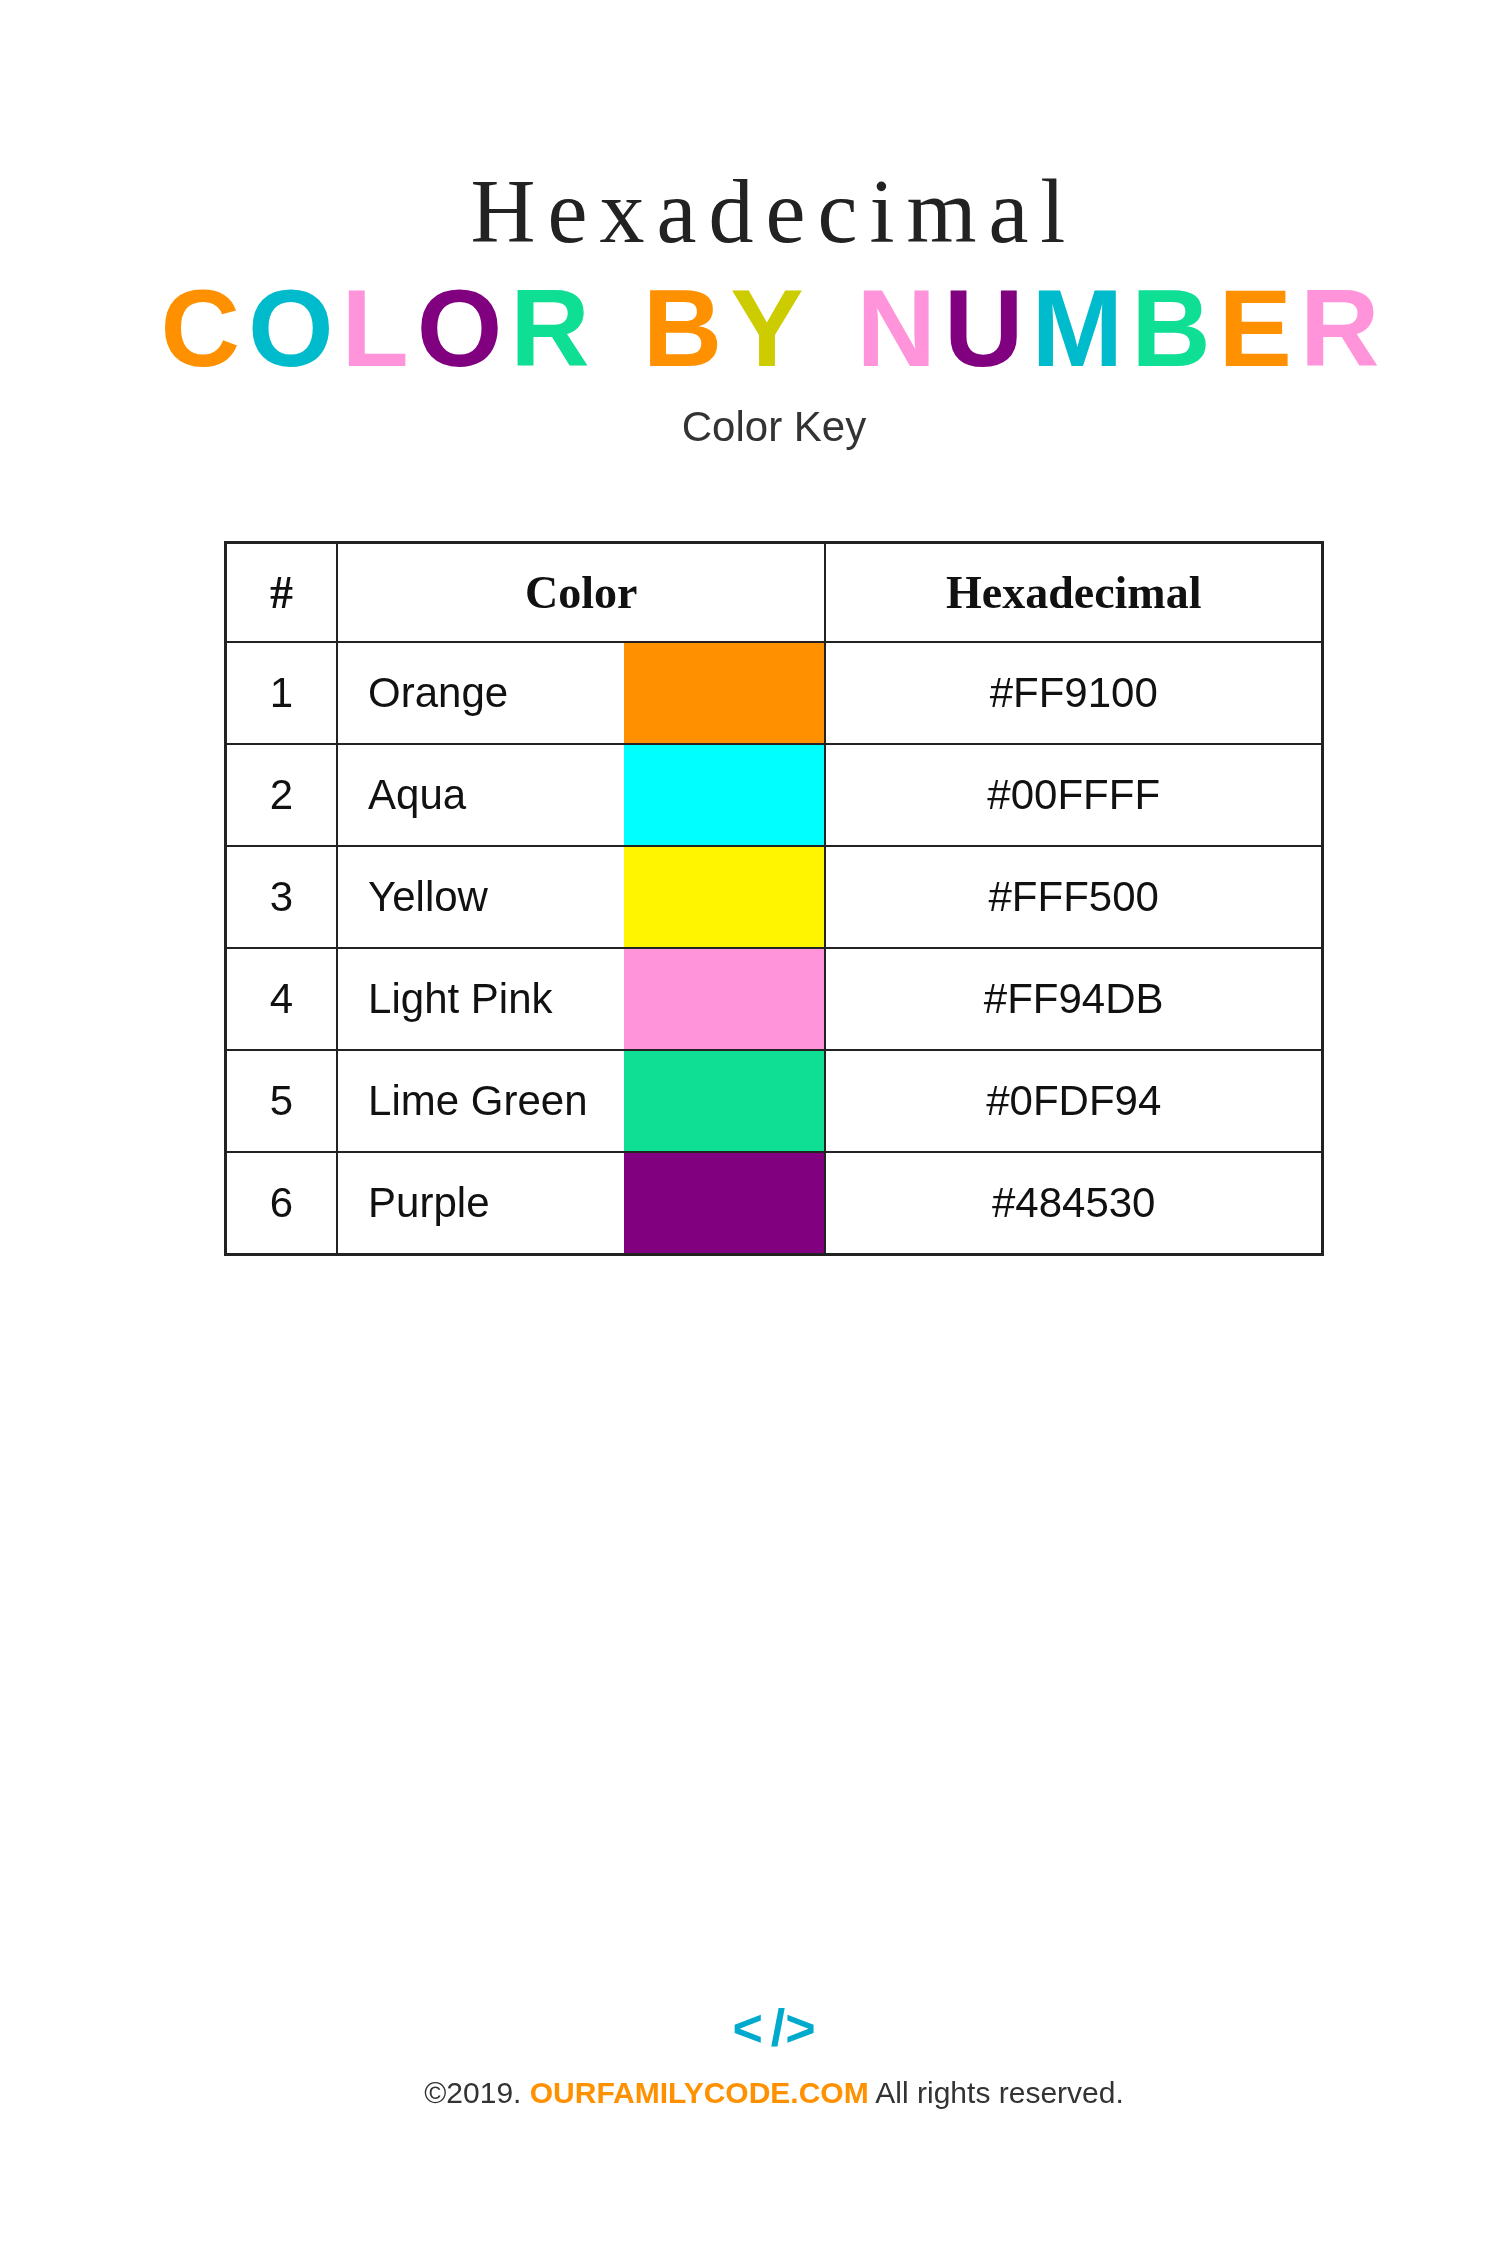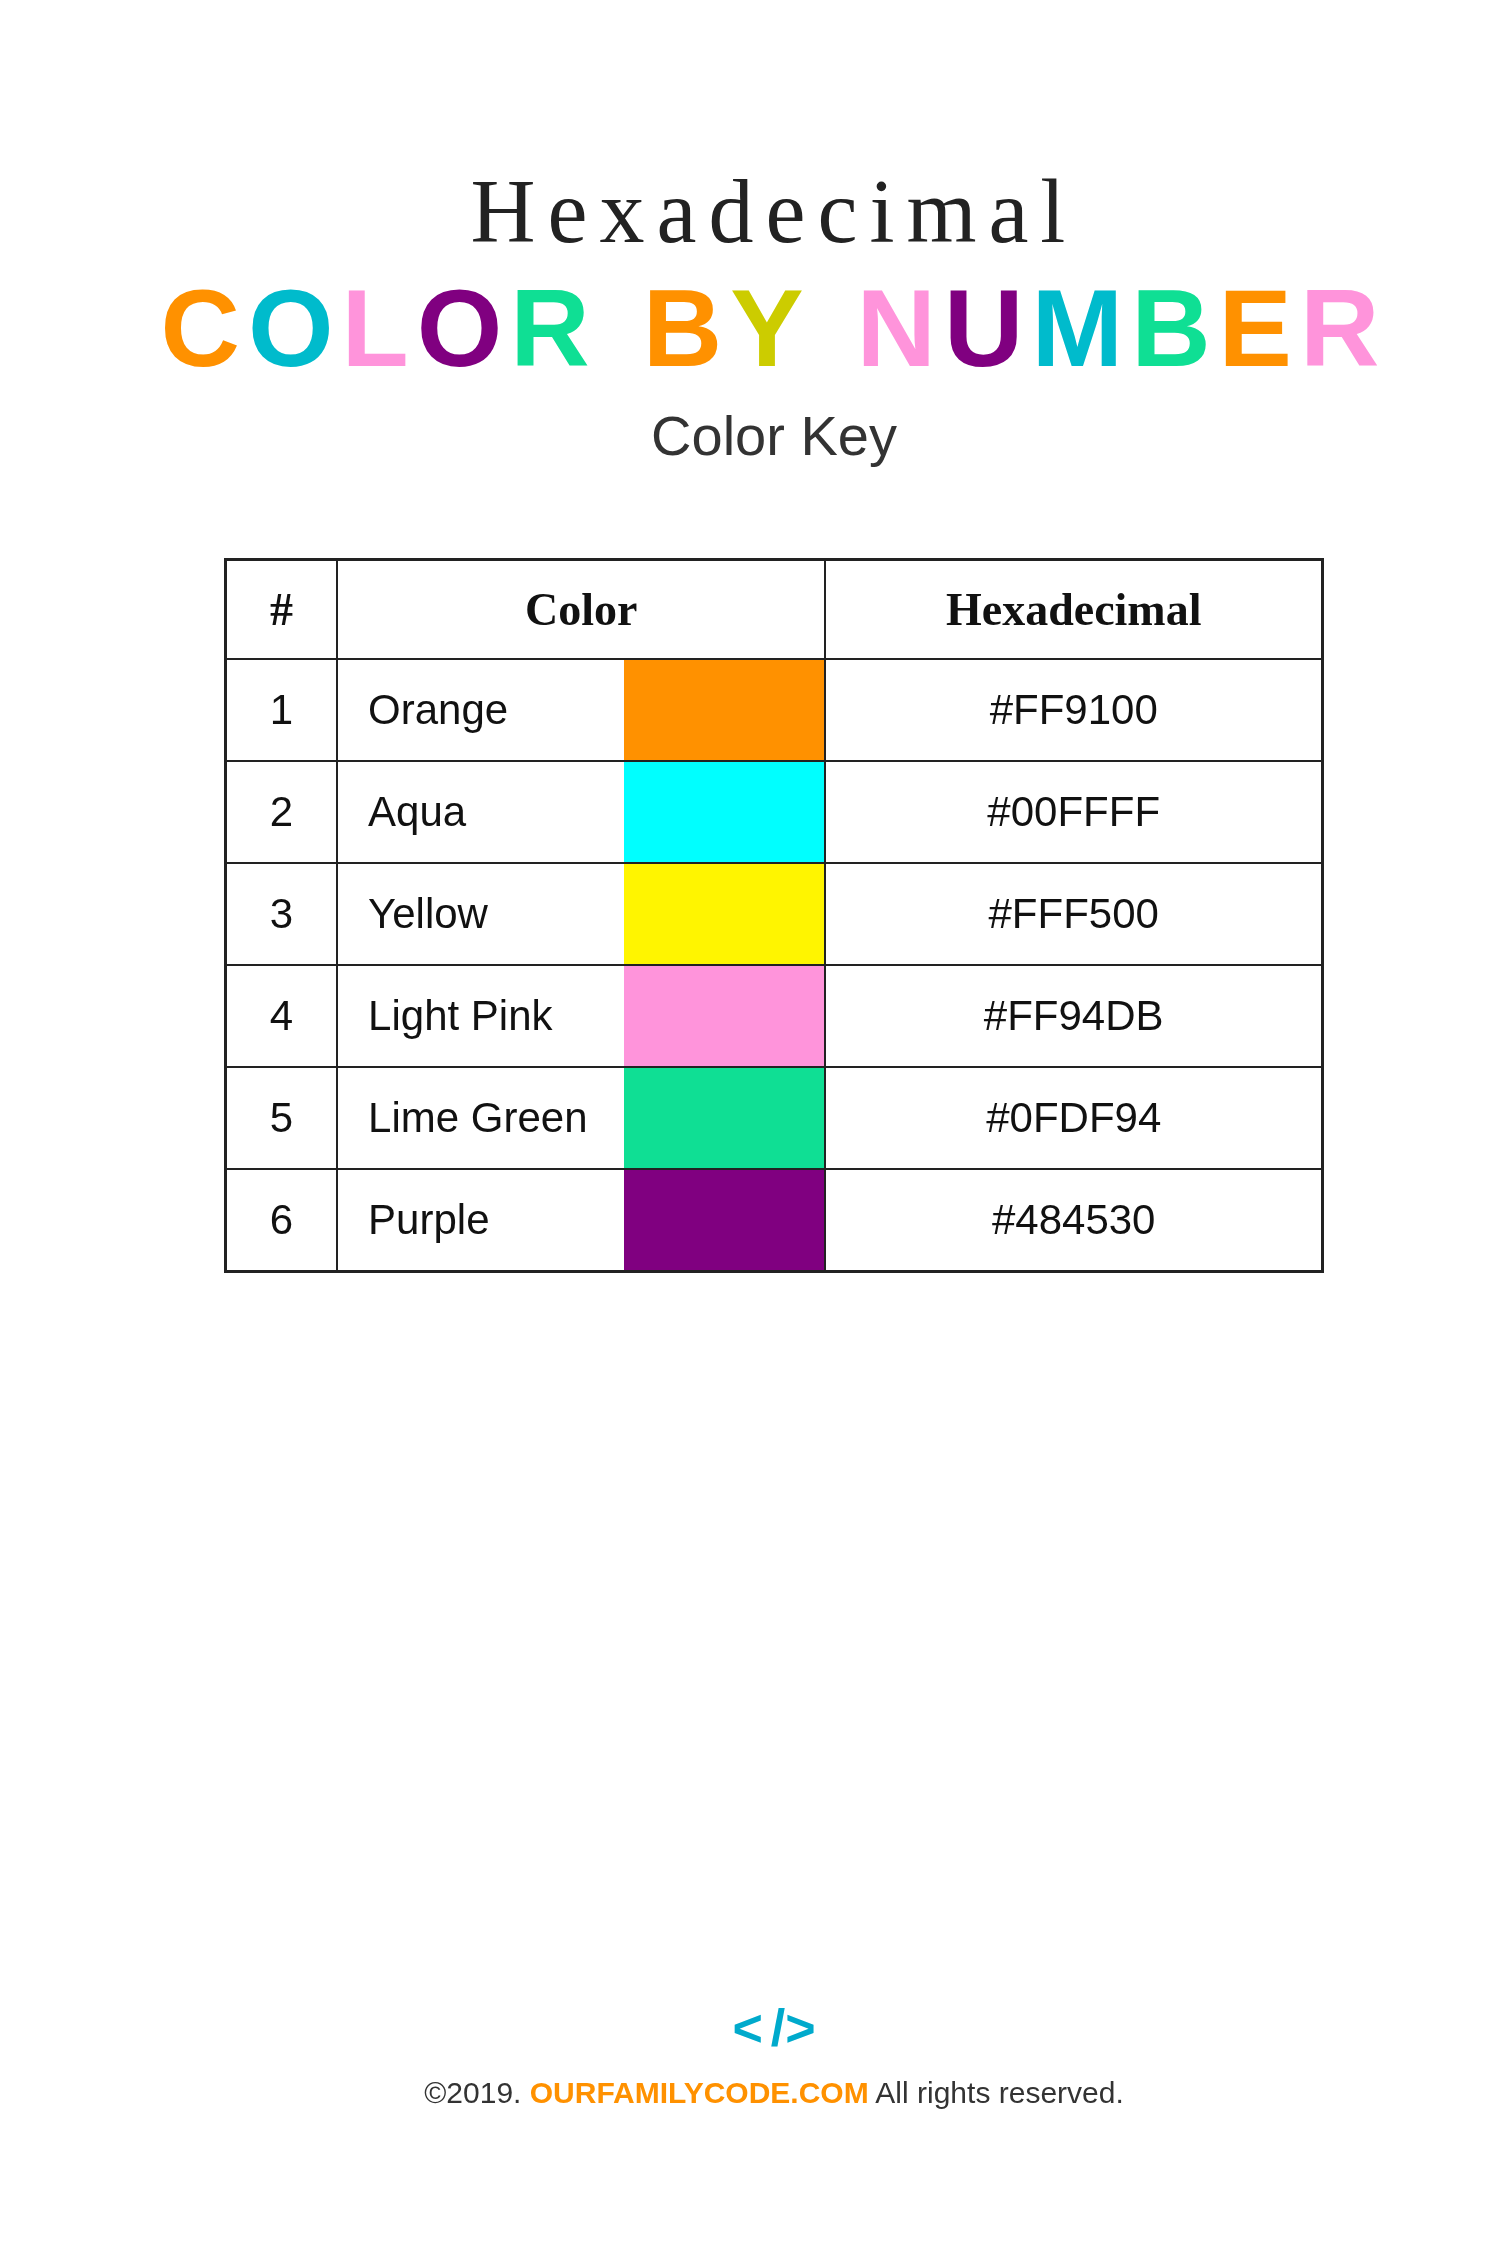--- a/index.html
+++ b/index.html
@@ -48,21 +48,21 @@
       font-weight: 900;
       letter-spacing: 8px;
       line-height: 1;
       margin-bottom: 20px;
       display: flex;
       justify-content: center;
       gap: 0;
     }
 
     .subtitle-color-key {
-      font-size: 56px;
+      font-size: 42px;
       color: #333333;
       font-family: Arial, sans-serif;
       margin-top: 20px;
       margin-bottom: 50px;
     }
 
     .color-table-wrapper {
       width: 1100px;
       margin: 0 auto;
     }

